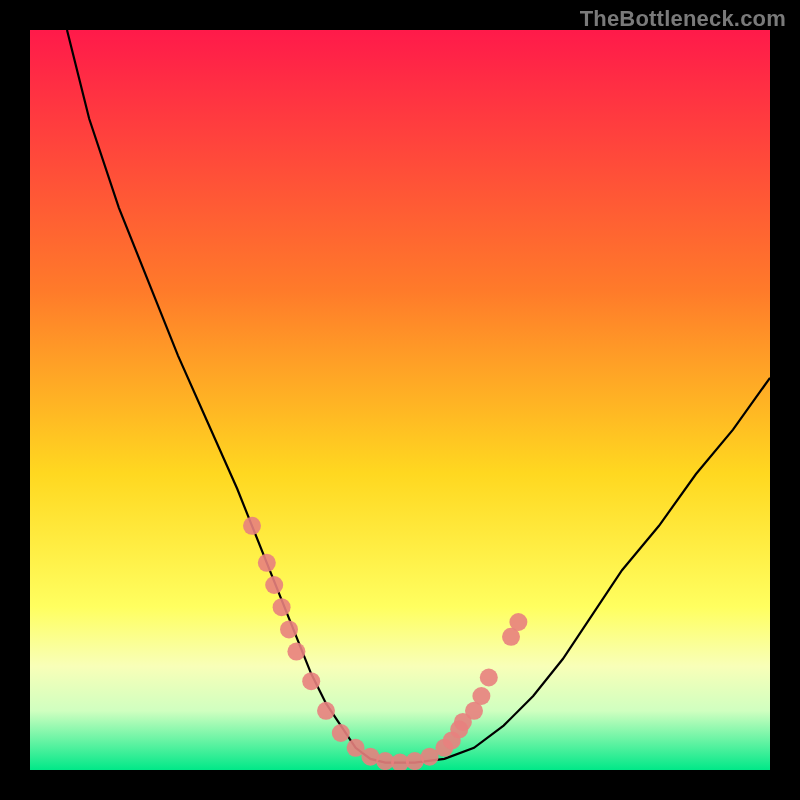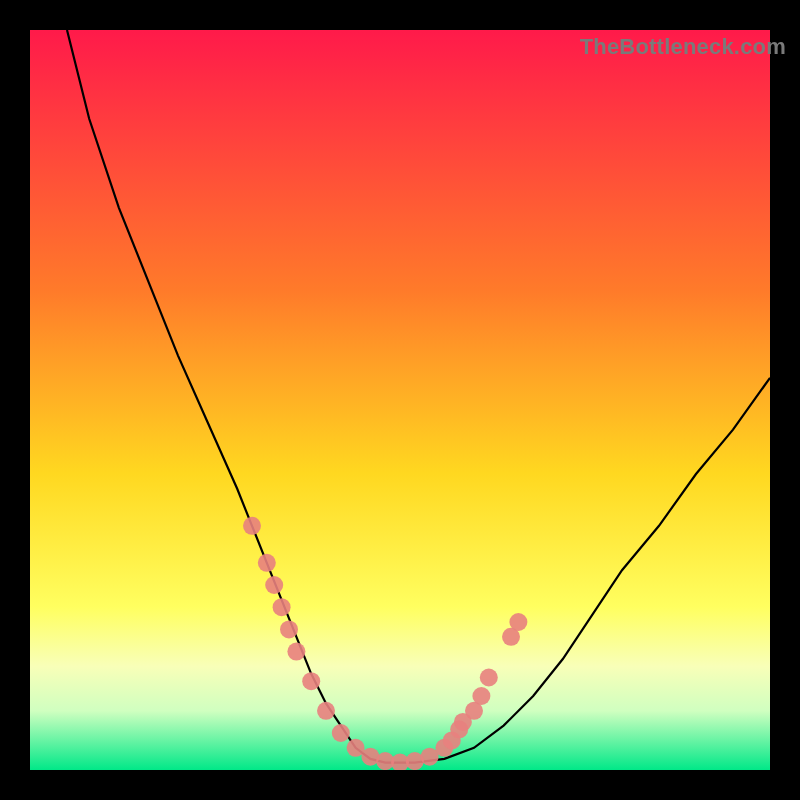--- a/index.html
+++ b/index.html
@@ -13,21 +13,20 @@
   }
   .watermark {
     position: absolute;
     top: 6px;
     right: 14px;
     color: #7a7a7a;
     font-size: 22px;
     font-weight: bold;
     z-index: 10;
     letter-spacing: 0.2px;
-    margin-top: 28px;
   }
   .plot-area {
     position: absolute;
     top: 30px;
     left: 30px;
     width: 740px;
     height: 740px;
   }
   svg {
     display: block;

